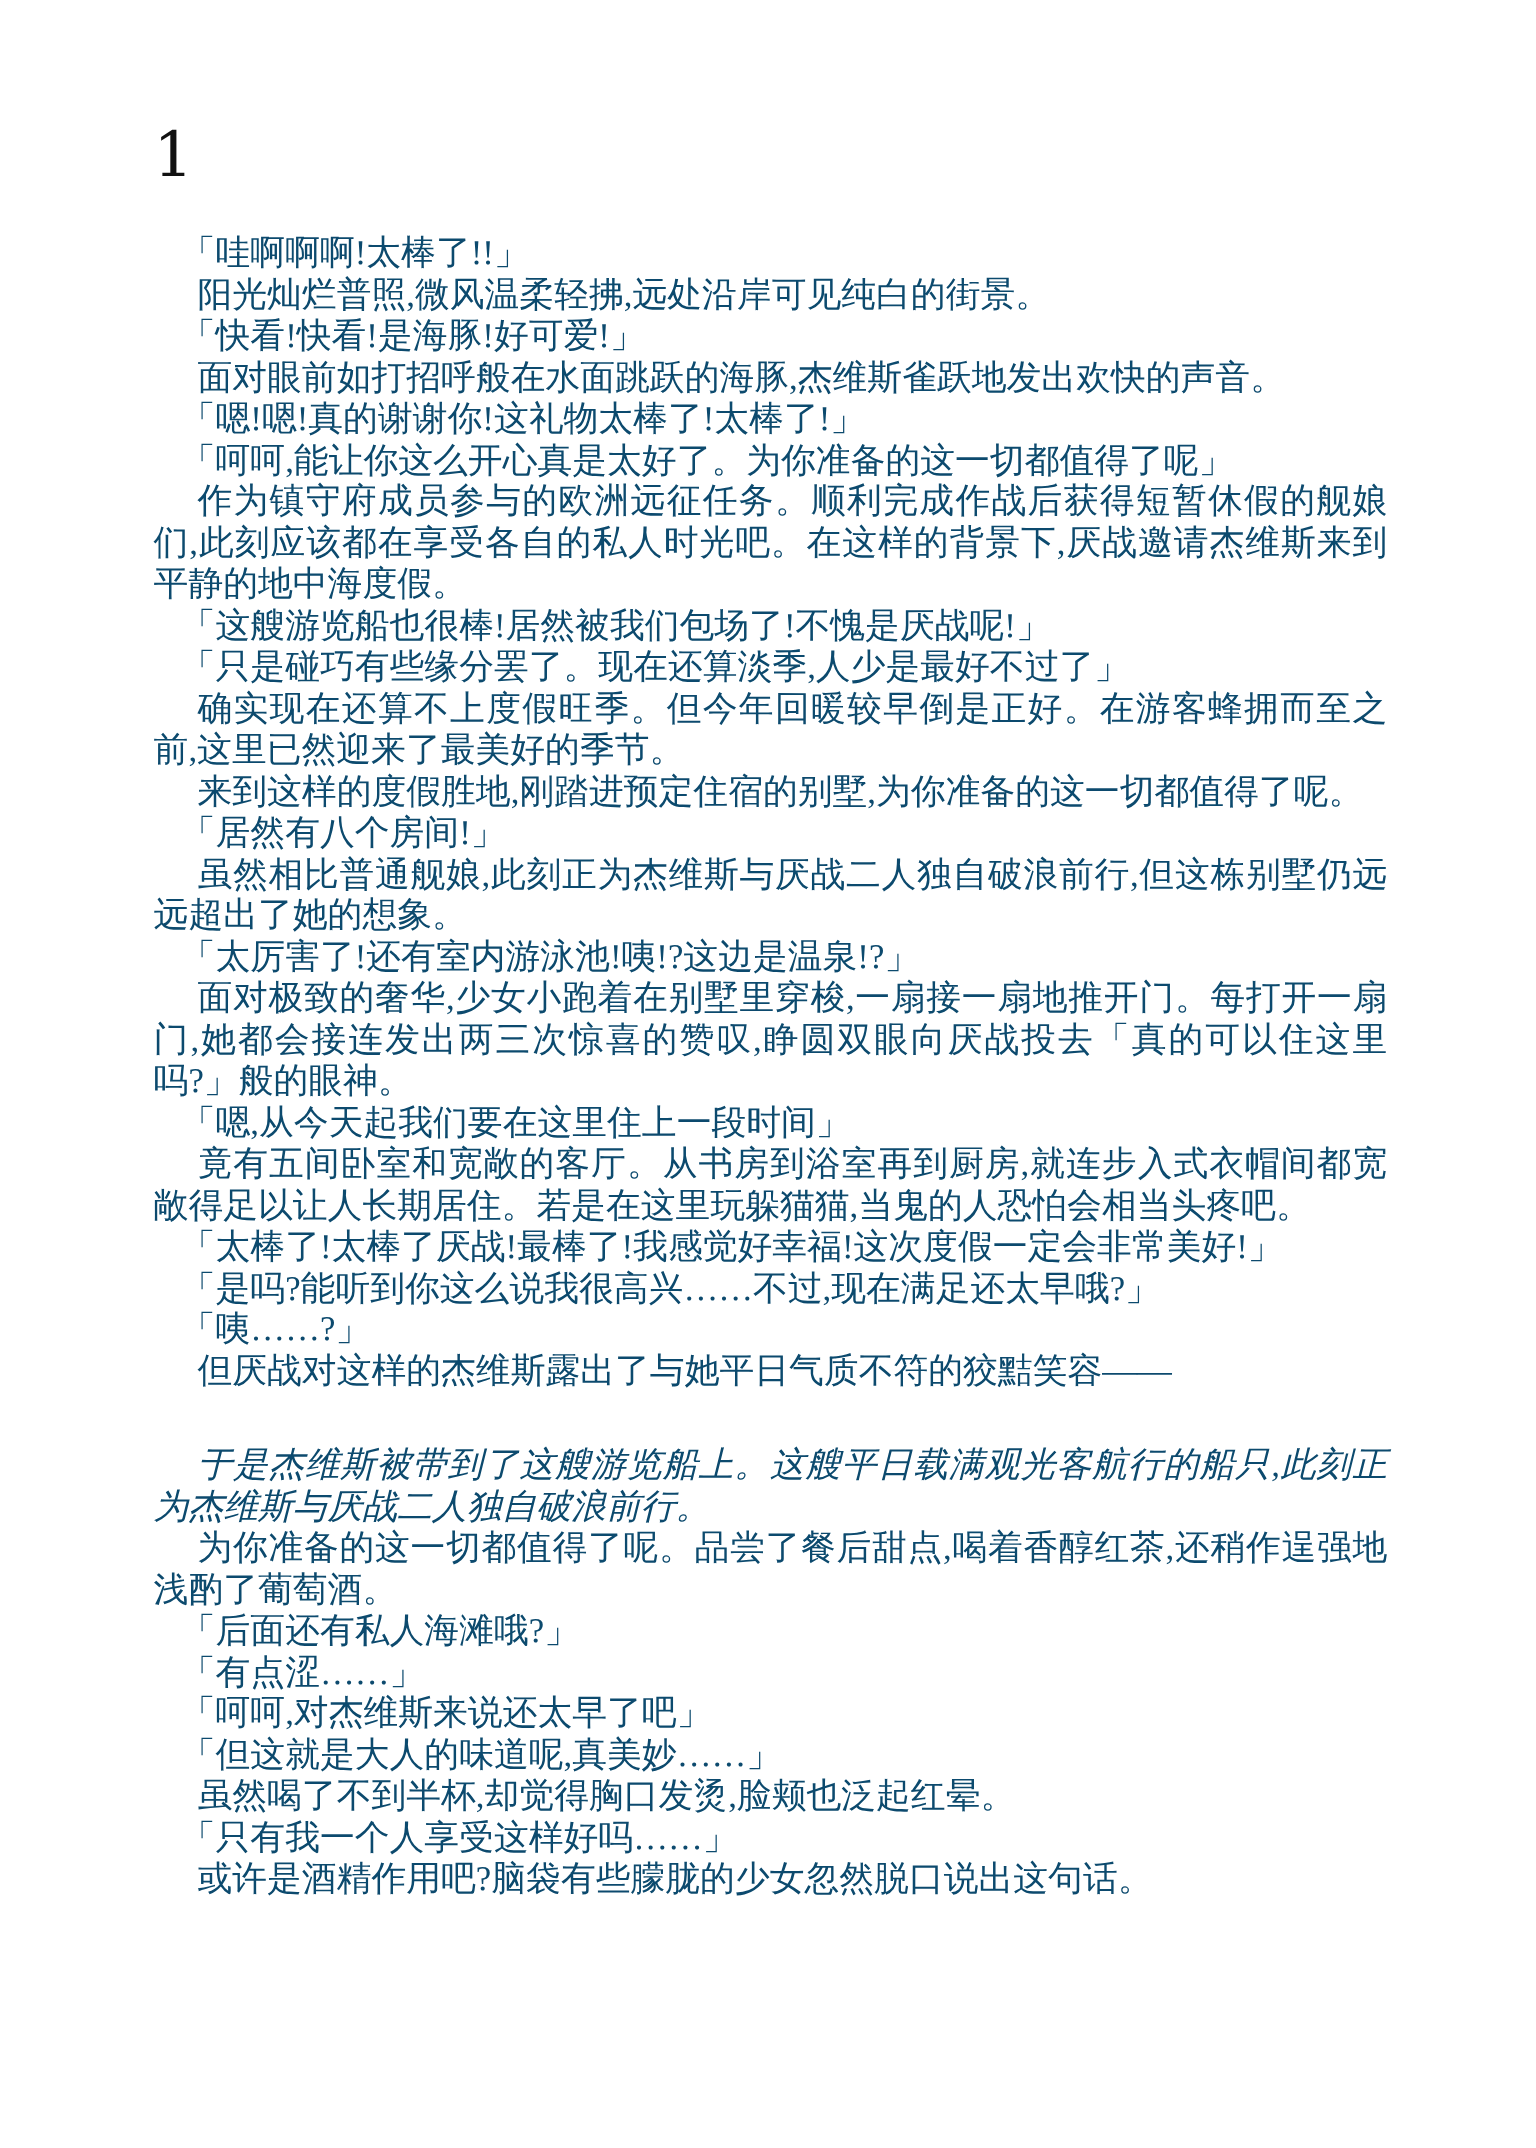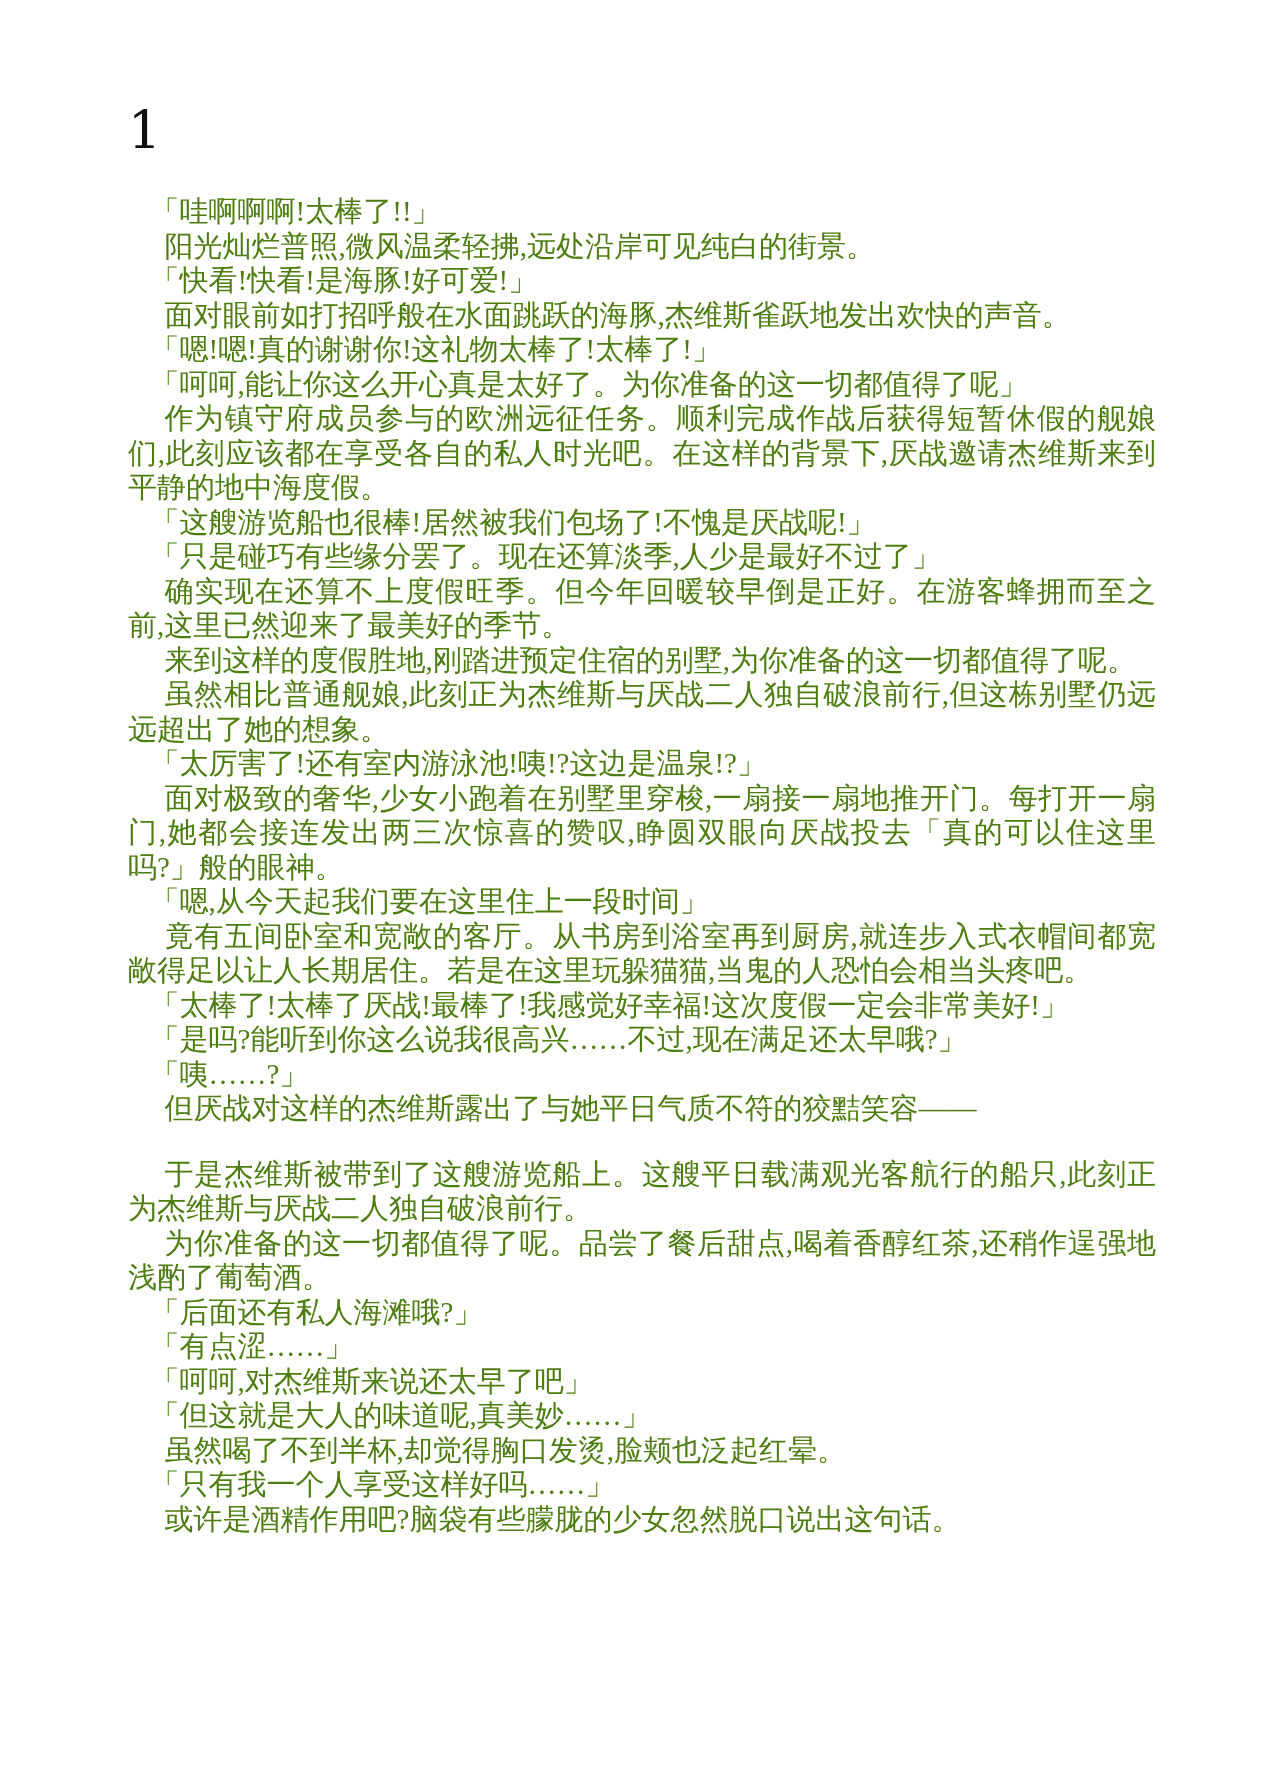--- a/index.html
+++ b/index.html
@@ -26,53 +26,55 @@
     font-weight: normal;
     line-height: 52px;
     margin: 0 0 38px 0;
     color: #111111;
     font-family: "DejaVu Serif", "Liberation Serif", serif;
   }
   .text-body {
     font-size: 29px;
     line-height: 34.5px;
     text-align: justify;
-    color: #4d7c0f;
+    color: #0c4a6e;
   }
   .text-body p.para {
     margin: 0;
     padding: 0;
   }
   .text-body p.dialogue {
     text-indent: 0.78em;
   }
   .text-body p.narration {
     text-indent: 1.26em;
   }
   .text-body p.section-start {
-    margin-top: 31px;
+    margin-top: 44px;
+    font-style: italic;
   }
 </style>
 </head>
 <body>
 
 <div class="page">
   <h1 class="chapter-number">1</h1>
   <div class="text-body">
       <p class="para dialogue">「哇啊啊啊!太棒了!!」</p>
       <p class="para narration">阳光灿烂普照,微风温柔轻拂,远处沿岸可见纯白的街景。</p>
       <p class="para dialogue">「快看!快看!是海豚!好可爱!」</p>
       <p class="para narration">面对眼前如打招呼般在水面跳跃的海豚,杰维斯雀跃地发出欢快的声音。</p>
       <p class="para dialogue">「嗯!嗯!真的谢谢你!这礼物太棒了!太棒了!」</p>
       <p class="para dialogue">「呵呵,能让你这么开心真是太好了。为你准备的这一切都值得了呢」</p>
       <p class="para narration">作为镇守府成员参与的欧洲远征任务。顺利完成作战后获得短暂休假的舰娘们,此刻应该都在享受各自的私人时光吧。在这样的背景下,厌战邀请杰维斯来到平静的地中海度假。</p>
       <p class="para dialogue">「这艘游览船也很棒!居然被我们包场了!不愧是厌战呢!」</p>
       <p class="para dialogue">「只是碰巧有些缘分罢了。现在还算淡季,人少是最好不过了」</p>
       <p class="para narration">确实现在还算不上度假旺季。但今年回暖较早倒是正好。在游客蜂拥而至之前,这里已然迎来了最美好的季节。</p>
       <p class="para narration">来到这样的度假胜地,刚踏进预定住宿的别墅,为你准备的这一切都值得了呢。</p>
+      <p class="para dialogue">「居然有八个房间!」</p>
       <p class="para narration">虽然相比普通舰娘,此刻正为杰维斯与厌战二人独自破浪前行,但这栋别墅仍远远超出了她的想象。</p>
       <p class="para dialogue">「太厉害了!还有室内游泳池!咦!?这边是温泉!?」</p>
       <p class="para narration">面对极致的奢华,少女小跑着在别墅里穿梭,一扇接一扇地推开门。每打开一扇门,她都会接连发出两三次惊喜的赞叹,睁圆双眼向厌战投去「真的可以住这里吗?」般的眼神。</p>
       <p class="para dialogue">「嗯,从今天起我们要在这里住上一段时间」</p>
       <p class="para narration">竟有五间卧室和宽敞的客厅。从书房到浴室再到厨房,就连步入式衣帽间都宽敞得足以让人长期居住。若是在这里玩躲猫猫,当鬼的人恐怕会相当头疼吧。</p>
       <p class="para dialogue">「太棒了!太棒了厌战!最棒了!我感觉好幸福!这次度假一定会非常美好!」</p>
       <p class="para dialogue">「是吗?能听到你这么说我很高兴……不过,现在满足还太早哦?」</p>
       <p class="para dialogue">「咦……?」</p>
       <p class="para narration">但厌战对这样的杰维斯露出了与她平日气质不符的狡黠笑容——</p>
       <p class="para narration section-start">于是杰维斯被带到了这艘游览船上。这艘平日载满观光客航行的船只,此刻正为杰维斯与厌战二人独自破浪前行。</p>

